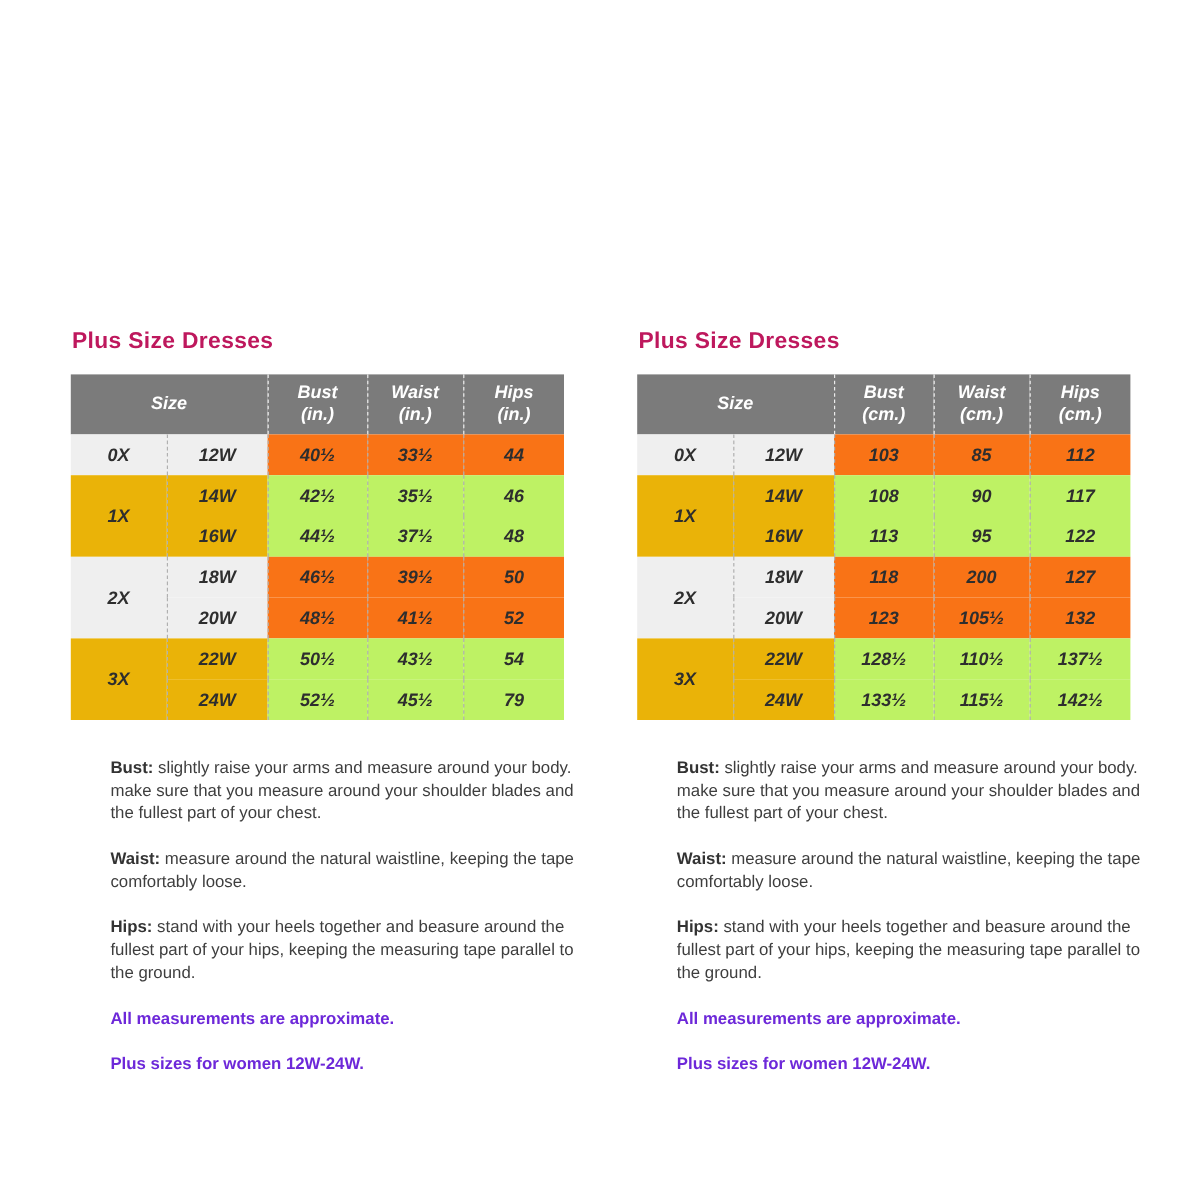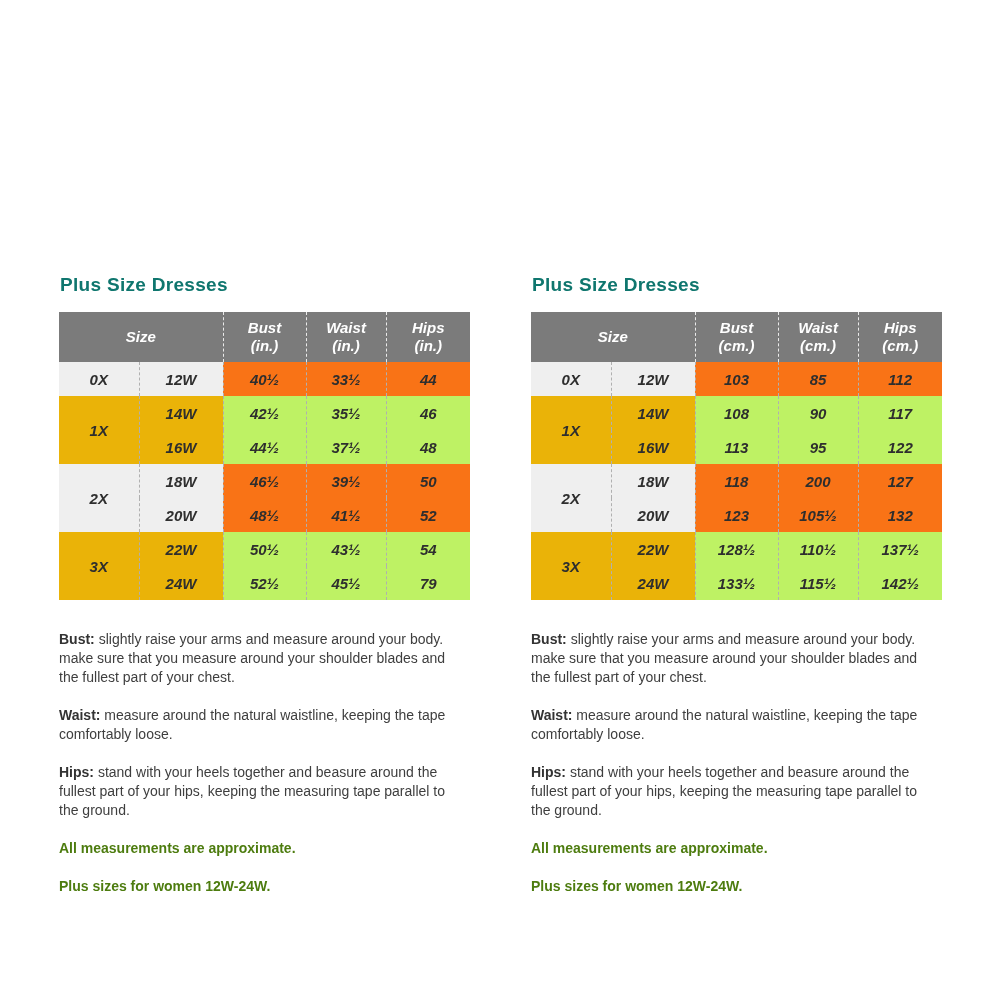--- a/index.html
+++ b/index.html
@@ -12,21 +12,21 @@
   .canvas { position: relative; width: 1000px; height: 1000px; overflow: hidden; }
 
   .panel { position: absolute; top: 274px; width: 460px; }
   .panel-left  { left: 59px; }
   .panel-right { left: 531px; }
 
   .panel-title {
     margin: 0 0 17px 1px;
     font-size: 19px; line-height: 21px;
     font-weight: 700;
-    color: #0f766e;
+    color: #be185d;
     letter-spacing: 0.3px;
   }
 
   table.tbl {
     border-collapse: collapse;
     table-layout: fixed;
     width: 411px;
     font-style: italic;
   }
   .tbl col.c1 { width: 80px; }
@@ -60,25 +60,26 @@
   .tbl tr.g-light .sz { background: #efefef; margin-left: 44px; }
   .tbl tr.g-light .dt { background: #f97316; }
   .tbl tr.g-dark  .sz { background: #eab308; }
   .tbl tr.g-dark  .dt { background: #bef264; }
 
   .notes {
     margin-top: 30px;
     width: 460px;
     font-size: 14px; line-height: 19px;
     color: #3e3e3e;
+    margin-left: 33px;
   }
   .notes p { margin: 0 0 19px 0; }
   .notes .lead { font-weight: 700; color: #333333; }
   .notes .pre { white-space: pre-line; }
-  .notes p.b { font-weight: 700; color: #4d7c0f; }
+  .notes p.b { font-weight: 700; color: #6d28d9; }
 </style>
 </head>
 <body>
 
 <div class="canvas">
 
   <section class="panel panel-left">
     <h2 class="panel-title">Plus Size Dresses</h2>
 
     <table class="tbl">

